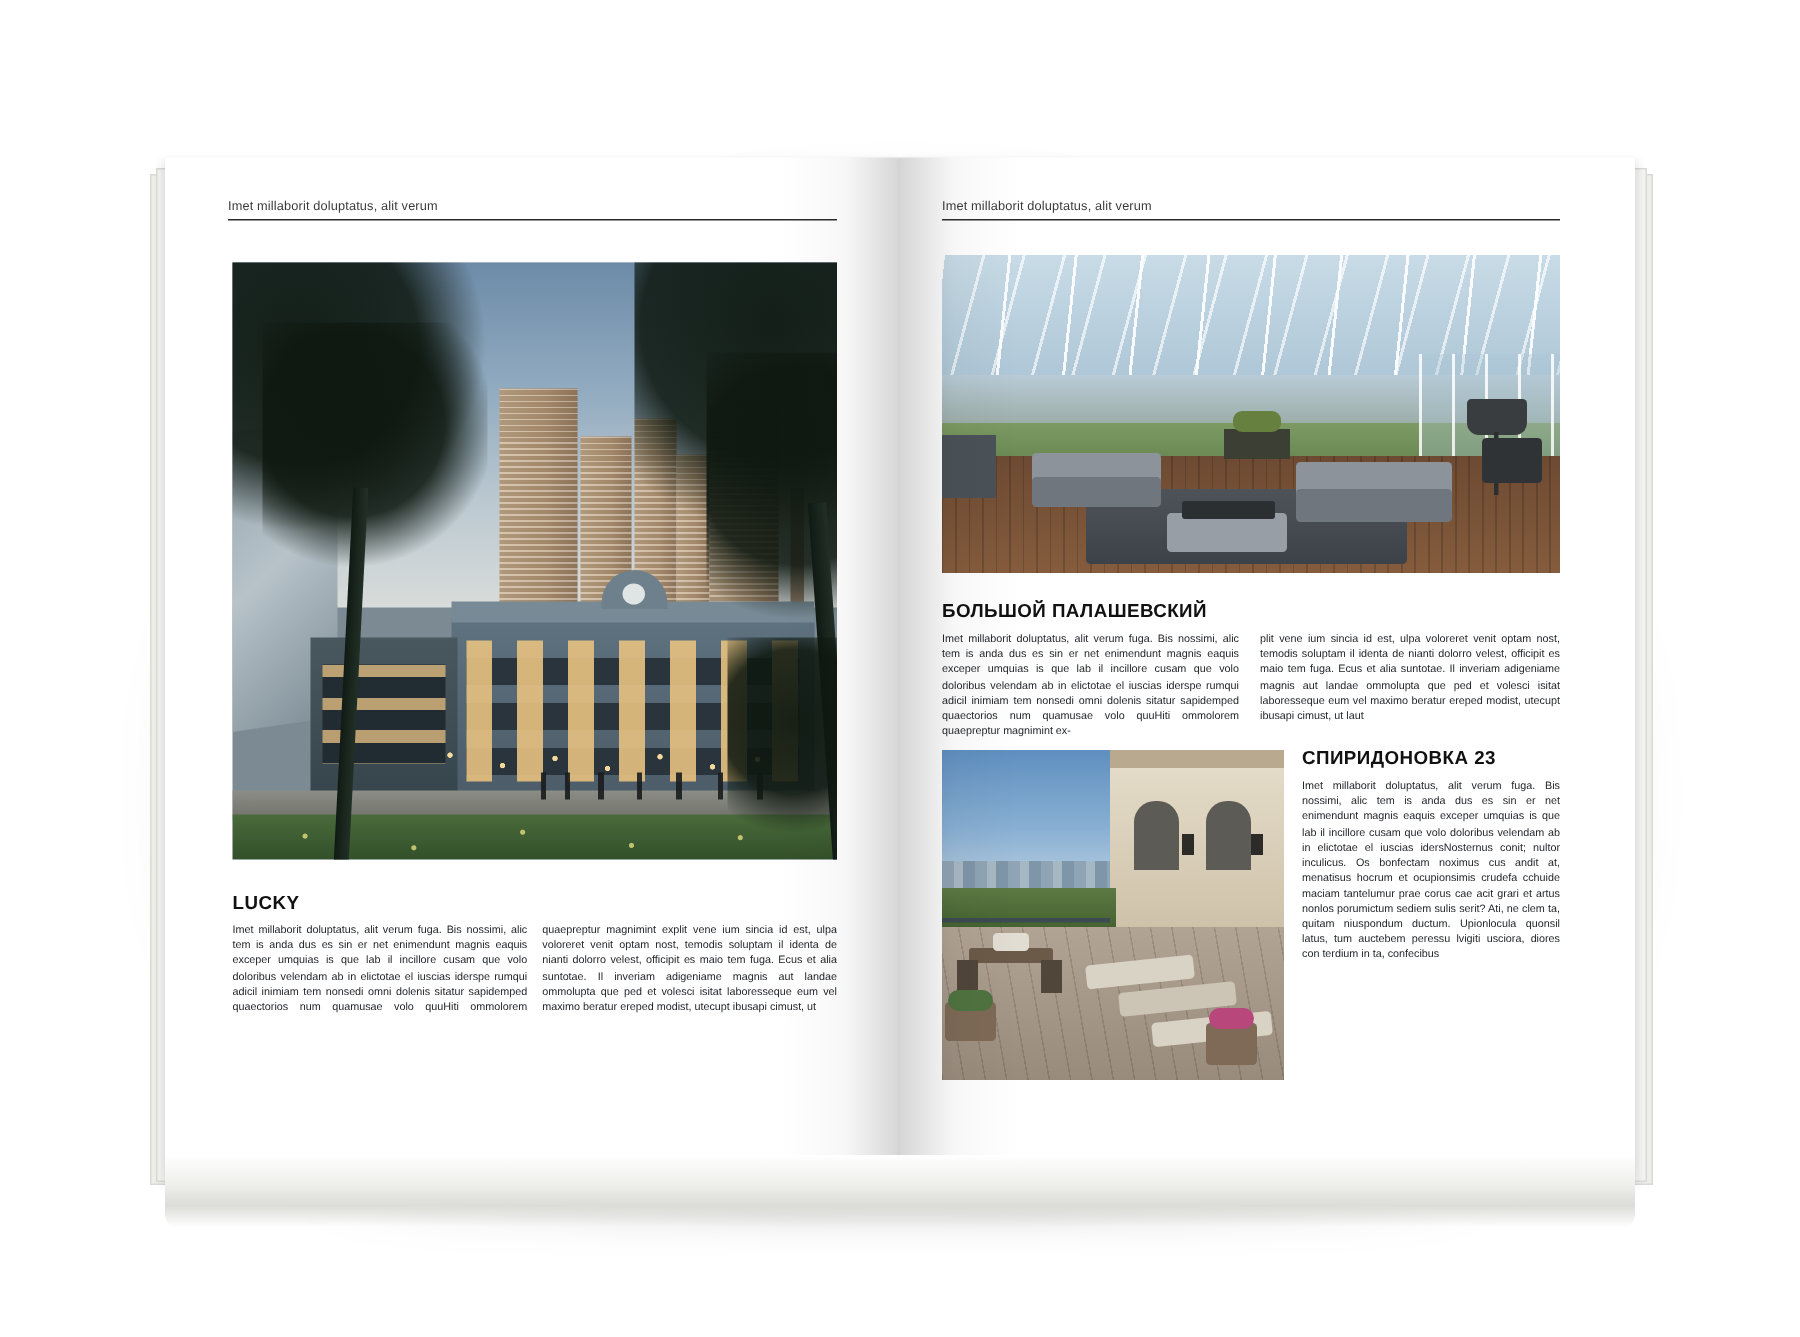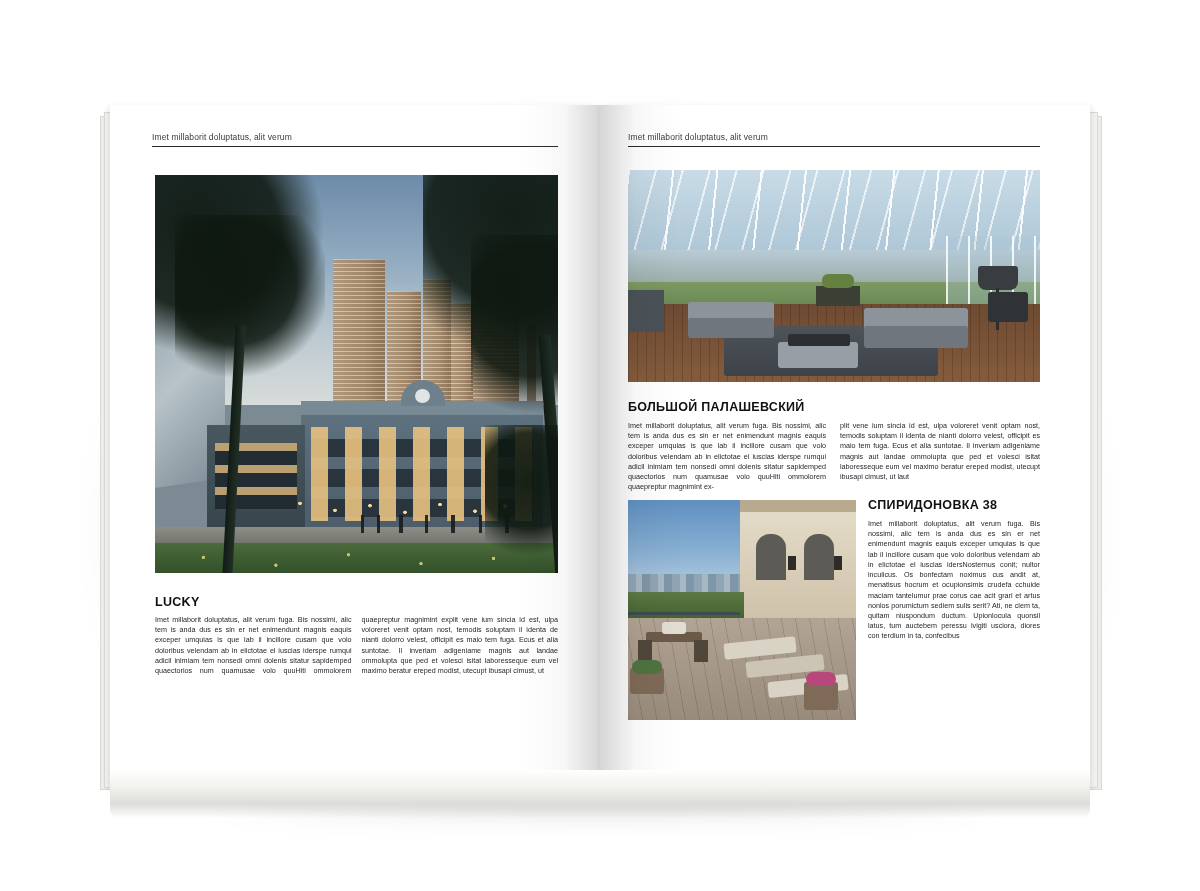--- a/index.html
+++ b/index.html
@@ -358,21 +358,21 @@
         <div style="position:absolute; left:34px; top:122px; width:24px; height:12px; background:#e2ddd2; border-radius:3px;"></div>
 
         <div style="position:absolute; left:2px; top:168px; width:34px; height:26px; background:#7e6a56; border-radius:3px;"></div>
         <div style="position:absolute; left:4px; top:160px; width:30px; height:14px; background:#4f7340; border-radius:8px;"></div>
         <div style="position:absolute; left:176px; top:182px; width:34px; height:28px; background:#7e6a56; border-radius:3px;"></div>
         <div style="position:absolute; left:178px; top:172px; width:30px; height:14px; background:#b8477c; border-radius:8px;"></div>
 
         <div style="position:absolute; left:0; top:112px; width:112px; height:3px; background:#3c4a52;"></div>
       </div>
 
-      <div class="headline" style="left:268px; top:393px; font-size:12.5px;">СПИРИДОНОВКА 38</div>
+      <div class="headline" style="left:268px; top:393px; font-size:12.5px;">СПИРИДОНОВКА 23</div>
       <div class="bodytext" style="left:268px; top:414px; width:172px;">Imet millaborit doluptatus, alit verum fuga. Bis nossimi, alic tem is anda dus es sin er net enimendunt magnis eaquis exceper umquias is que lab il incillore cusam que volo doloribus velendam ab in elictotae el iuscias idersNosternus conit; nultor inculicus. Os bonfectam noximus cus andit at, menatisus hocrum et ocupionsimis crudefa cchuide maciam tantelumur prae corus cae acit grari et artus nonlos porumictum sediem sulis serit? Ati, ne clem ta, quitam niuspondum ductum. Upionlocula quonsil latus, tum auctebem peressu lvigiti usciora, diores con terdium in ta, confecibus</div>
 
     </div>
   </div>
 
   <div class="gutter gutter-left"></div>
   <div class="gutter gutter-right"></div>
   <div class="bottom-curl"></div>
 
 </div>

